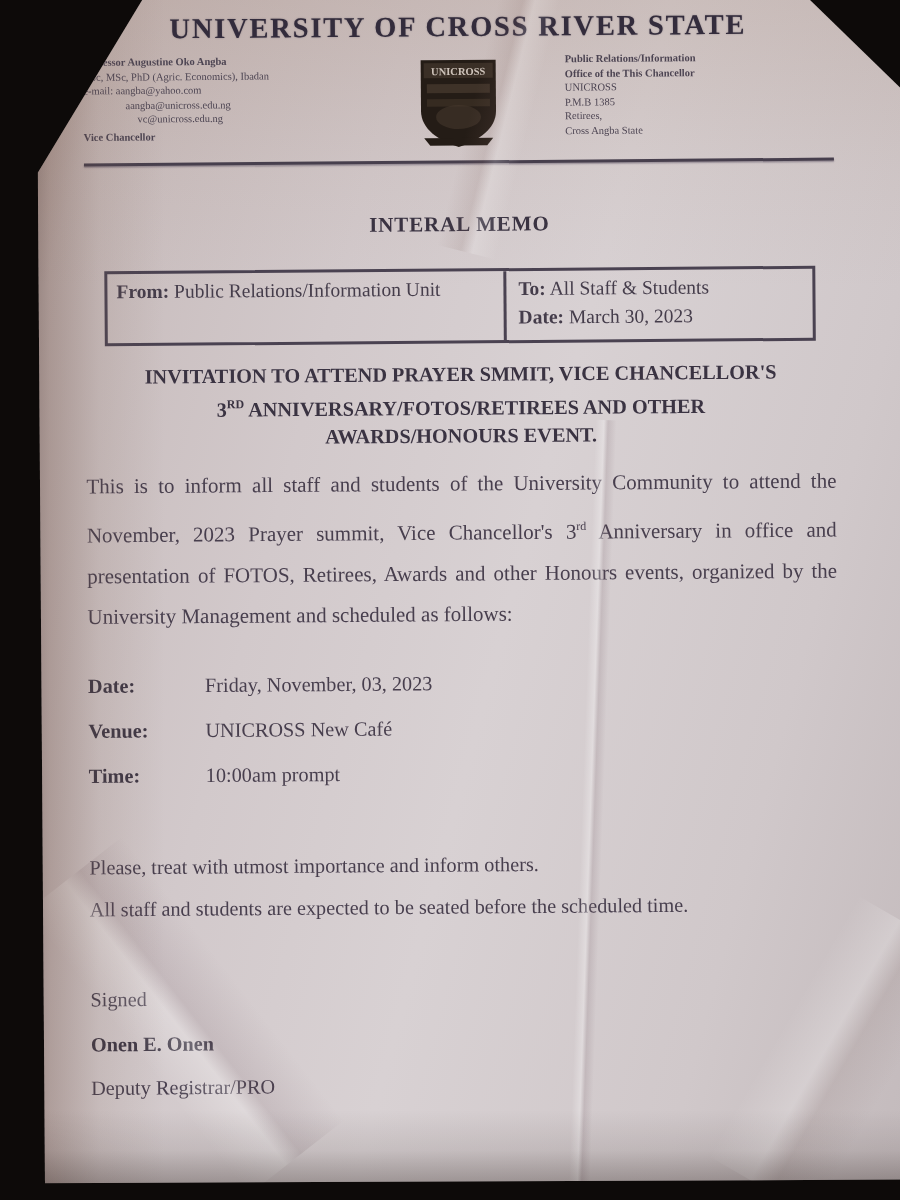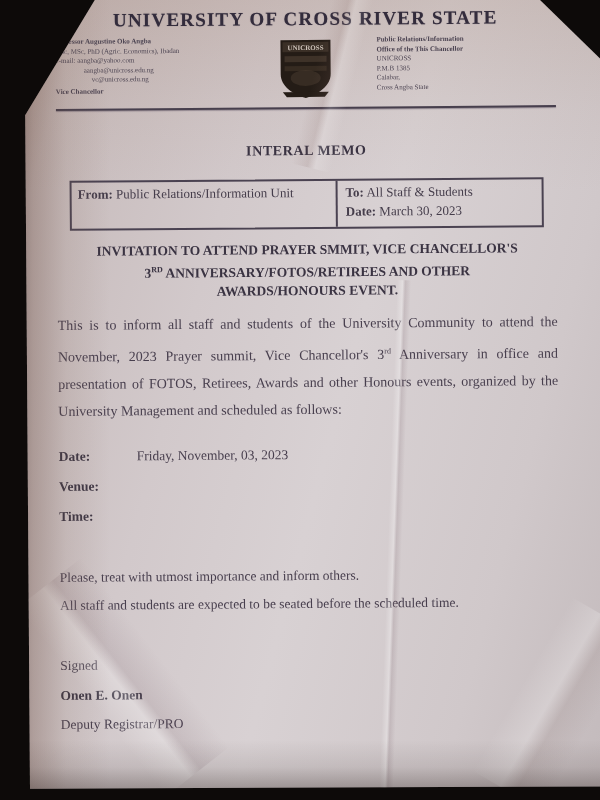--- a/index.html
+++ b/index.html
@@ -127,21 +127,21 @@
             <ellipse cx="29" cy="40" rx="15" ry="8" fill="#4a3c30" opacity="0.5"></ellipse>
             <path d="M6 54 h46 l-4 5 H10 Z" fill="#241c16"></path>
           </svg>
         </div>
 
         <div class="head-right">
           <div class="hr-bold">Public Relations/Information</div>
           <div class="hr-bold">Office of the This Chancellor</div>
           <div>UNICROSS</div>
           <div>P.M.B 1385</div>
-          <div>Calabar,</div>
+          <div>Retirees,</div>
           <div>Cross Angba State</div>
         </div>
       </div>
 
       <hr class="rule">
 
       <div class="memo-heading">INTERAL MEMO</div>
 
       <div class="memo-table">
         <div class="memo-cell-left">
@@ -168,23 +168,25 @@
 
       <p class="body-par"><span>This is to inform all staff and students of the University Community to attend the November, 2023 Prayer summit, Vice Chancellor's 3</span><sup>rd</sup><span> Anniversary in office and presentation of FOTOS, Retirees, Awards and other Honours events, organized by the University Management and scheduled as follows:</span></p>
 
       <div class="details">
         <div class="detail-row">
           <span class="detail-label">Date:</span>
           <span>Friday, November, 03, 2023</span>
         </div>
         <div class="detail-row">
           <span class="detail-label">Venue:</span>
+          <span>UNICROSS New Café</span>
         </div>
         <div class="detail-row">
           <span class="detail-label">Time:</span>
+          <span>10:00am prompt</span>
         </div>
       </div>
 
       <div class="notes">
         <div>Please, treat with utmost importance and inform others.</div>
         <div>All staff and students are expected to be seated before the scheduled time.</div>
       </div>
 
       <div class="signature">
         <div class="sig-signed">Signed</div>

